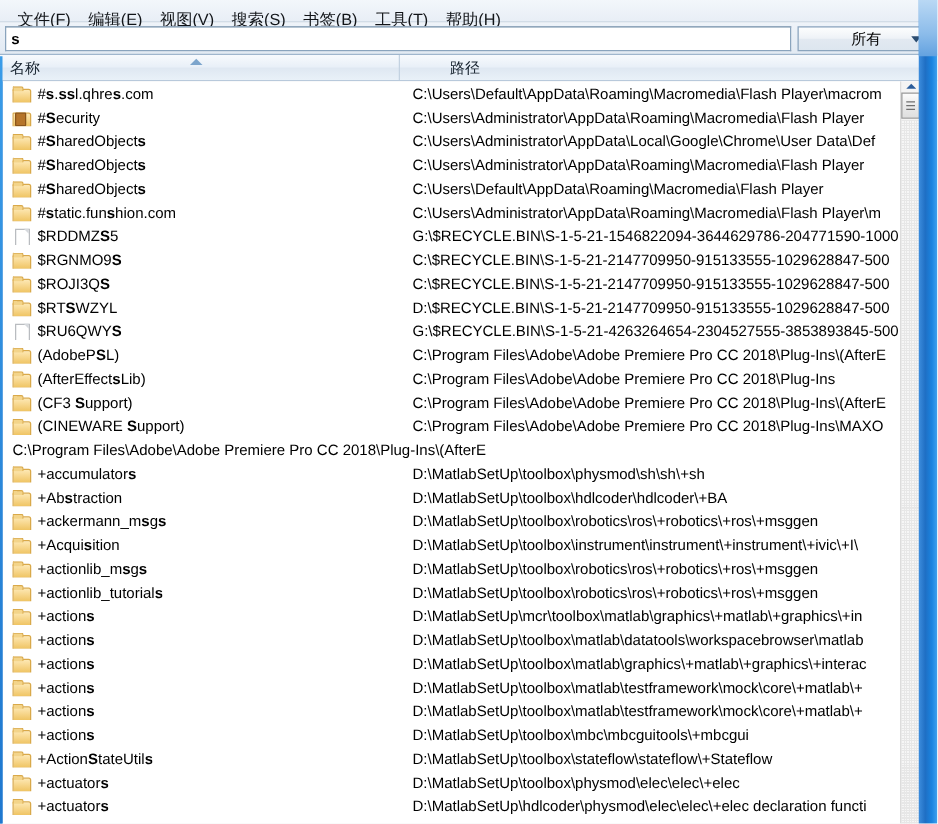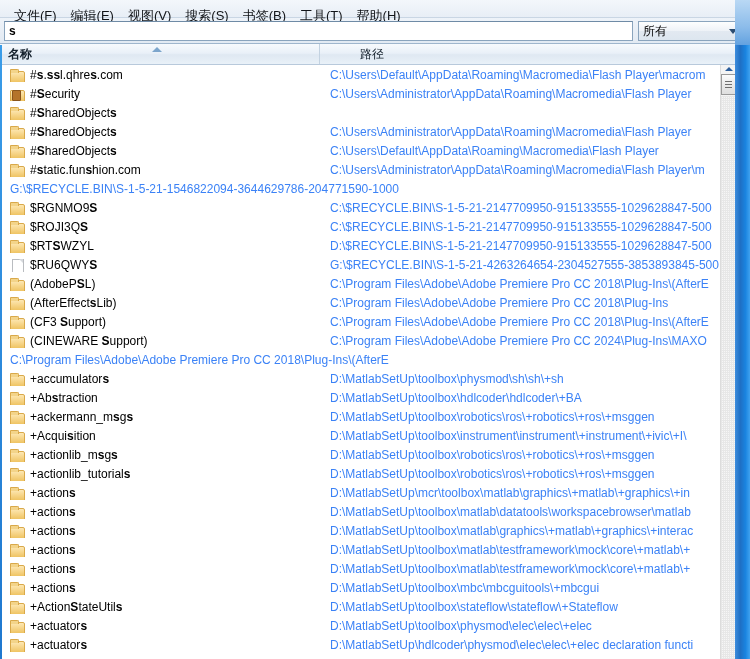--- a/index.html
+++ b/index.html
@@ -74,20 +74,21 @@
     height: 20px;
     border: 1px solid #8aa4bd;
     background: linear-gradient(to bottom,#fdfefe 0%, #eef2f7 48%, #e2e9f1 52%, #dde6ef 100%);
     font-family: "Liberation Sans", sans-serif;
     font-size: 12px;
     color: #000;
     padding-left: 4px;
     -webkit-appearance: none;
     appearance: none;
     outline: none;
+    text-align: center;
   }
   .filter-arrow {
     position: absolute;
     right: 7px; top: 8px;
     width: 0; height: 0;
     border-left: 4px solid transparent;
     border-right: 4px solid transparent;
     border-top: 5px solid #2b4c70;
     pointer-events: none;
   }
@@ -105,21 +106,21 @@
     position: relative;
     display: flex;
     align-items: center;
     font-size: 12px;
     color: #14202c;
     padding-left: 8px;
     border-right: 1px solid #c3d2e1;
     cursor: default;
     overflow: hidden;
   }
-  .col-header.name { width: 320px; flex: 0 0 320px; font-weight: bold; }
+  .col-header.name { width: 320px; flex: 0 0 320px; }
   .col-header.path { flex: 1 1 auto; border-right: none; margin-left: 32px; }
   .sort-asc {
     position: absolute;
     left: 152px;
     top: 3px;
     width: 0; height: 0;
     border-left: 5px solid transparent;
     border-right: 5px solid transparent;
     border-bottom: 5px solid #7ca5cc;
   }
@@ -153,21 +154,21 @@
     overflow: hidden;
     padding-left: 7px;
     font-size: 12px;
     color: #000;
   }
   .cell-path {
     flex: 1 1 auto;
     overflow: hidden;
     padding-left: 8px;
     font-size: 12px;
-    color: #3b82f6;
+    color: #000000;
     white-space: nowrap;
   }
   .nm { overflow: hidden; text-overflow: clip; }
   .nm b { font-weight: bold; }
 
   
   .icon {
     position: relative;
     width: 16px; height: 14px;
     flex: 0 0 16px;
@@ -338,20 +339,21 @@
             <span class="icon folder-locked"></span>
             <span class="nm">#<b>S</b>ecurity</span>
           </div>
           <div class="cell-path">C:\Users\Administrator\AppData\Roaming\Macromedia\Flash Player</div>
         </div>
         <div class="row">
           <div class="cell-name">
             <span class="icon folder"></span>
             <span class="nm">#<b>S</b>haredObject<b>s</b></span>
           </div>
+          <div class="cell-path">C:\Users\Administrator\AppData\Local\Google\Chrome\User Data\Def</div>
         </div>
         <div class="row">
           <div class="cell-name">
             <span class="icon folder"></span>
             <span class="nm">#<b>S</b>haredObject<b>s</b></span>
           </div>
           <div class="cell-path">C:\Users\Administrator\AppData\Roaming\Macromedia\Flash Player</div>
         </div>
         <div class="row">
           <div class="cell-name">
@@ -361,20 +363,24 @@
           <div class="cell-path">C:\Users\Default\AppData\Roaming\Macromedia\Flash Player</div>
         </div>
         <div class="row">
           <div class="cell-name">
             <span class="icon folder"></span>
             <span class="nm">#<b>s</b>tatic.fun<b>s</b>hion.com</span>
           </div>
           <div class="cell-path">C:\Users\Administrator\AppData\Roaming\Macromedia\Flash Player\m</div>
         </div>
         <div class="row">
+          <div class="cell-name">
+            <span class="icon file"></span>
+            <span class="nm">$RDDMZ<b>S</b>5</span>
+          </div>
           <div class="cell-path">G:\$RECYCLE.BIN\S-1-5-21-1546822094-3644629786-204771590-1000</div>
         </div>
         <div class="row">
           <div class="cell-name">
             <span class="icon folder"></span>
             <span class="nm">$RGNMO9<b>S</b></span>
           </div>
           <div class="cell-path">C:\$RECYCLE.BIN\S-1-5-21-2147709950-915133555-1029628847-500</div>
         </div>
         <div class="row">
@@ -417,21 +423,21 @@
             <span class="icon folder"></span>
             <span class="nm">(CF3 <b>S</b>upport)</span>
           </div>
           <div class="cell-path">C:\Program Files\Adobe\Adobe Premiere Pro CC 2018\Plug-Ins\(AfterE</div>
         </div>
         <div class="row">
           <div class="cell-name">
             <span class="icon folder"></span>
             <span class="nm">(CINEWARE <b>S</b>upport)</span>
           </div>
-          <div class="cell-path">C:\Program Files\Adobe\Adobe Premiere Pro CC 2024\Plug-Ins\MAXO</div>
+          <div class="cell-path">C:\Program Files\Adobe\Adobe Premiere Pro CC 2018\Plug-Ins\MAXO</div>
         </div>
         <div class="row">
           <div class="cell-path">C:\Program Files\Adobe\Adobe Premiere Pro CC 2018\Plug-Ins\(AfterE</div>
         </div>
         <div class="row">
           <div class="cell-name">
             <span class="icon folder"></span>
             <span class="nm">+accumulator<b>s</b></span>
           </div>
           <div class="cell-path">D:\MatlabSetUp\toolbox\physmod\sh\sh\+sh</div>

